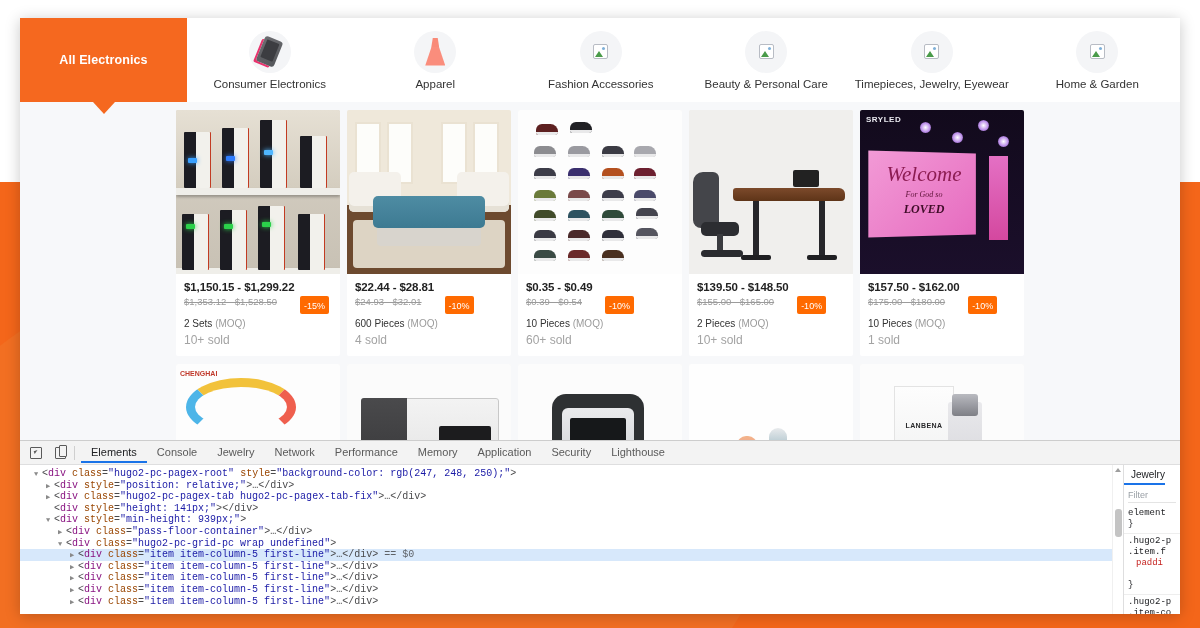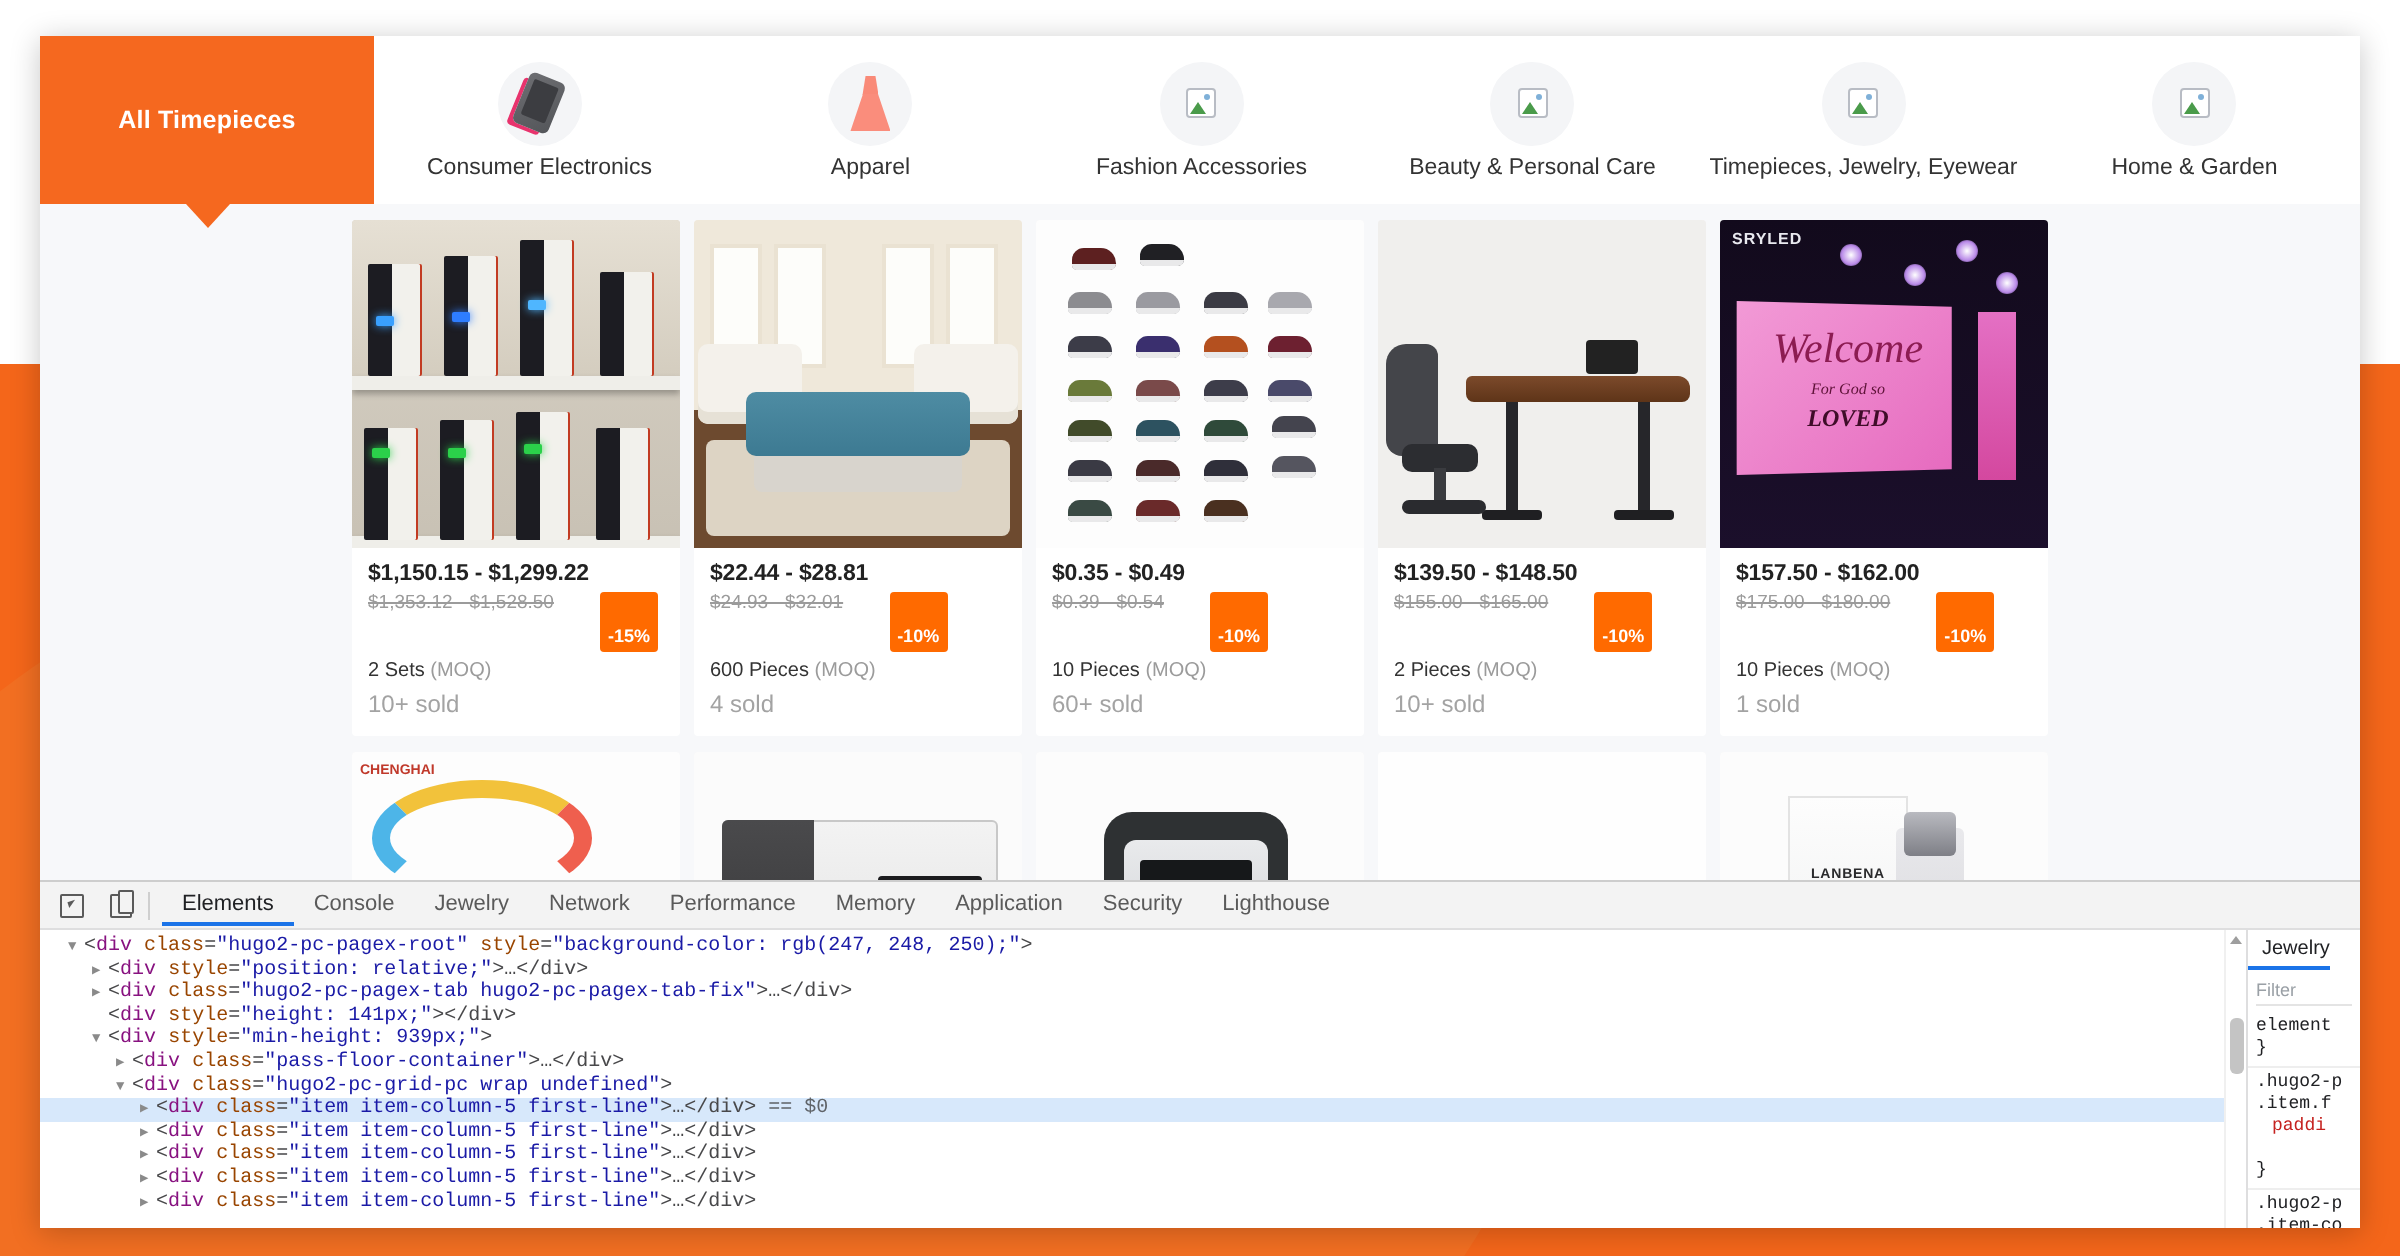--- a/index.html
+++ b/index.html
@@ -230,23 +230,23 @@
   }
   .oldprice {
     font-size: 9.5px;
     color: #9b9b9b;
     text-decoration: line-through;
   }
   .badge {
     background: #ff6a00;
     color: #fff;
     font-size: 9px;
-    font-weight: bold;
+    font-weight: normal;
     border-radius: 2px;
-    padding: 18px 4px 2px 4px;
+    padding: 6px 4px 2px 4px;
     line-height: 1.1;
   }
   .moq {
     margin-top: 4px;
     font-size: 10px;
     color: #333;
   }
   .moq .unit { color: #9b9b9b; }
   .sold {
     margin-top: 4px;
@@ -607,21 +607,21 @@
   <div class="blob-b"></div>
   <div class="white-top"></div>
 </div>
 
 <div id="shot">
 
   <div id="viewport">
 
     <div id="catnav">
       <div id="allcat">
-        <span>All Timepieces</span>
+        <span>All Electronics</span>
         <span class="notch"></span>
       </div>
       <div id="cat-items">
 
         <div class="cat">
           <span class="ic">
               <span class="ic-phone"></span>
             </span>
           <span class="lbl">Consumer Electronics</span>
         </div>

